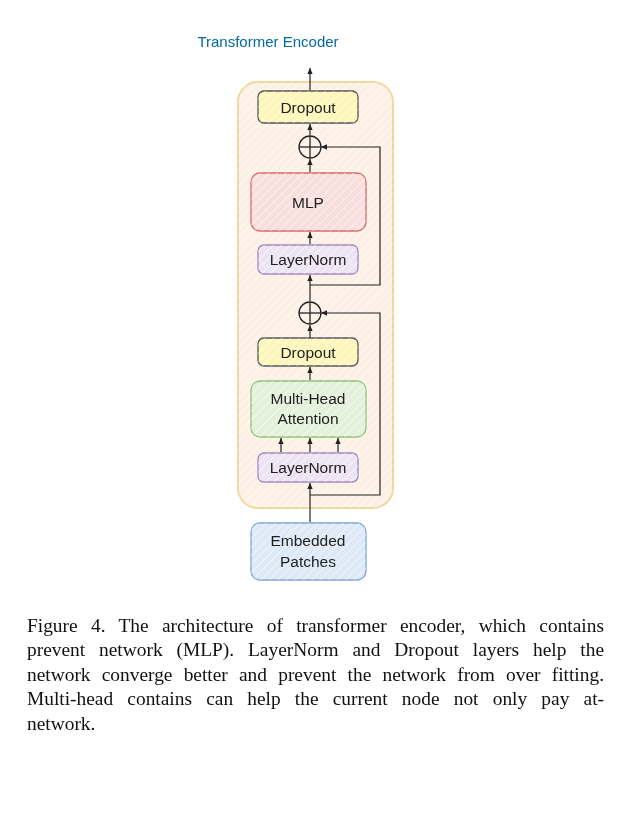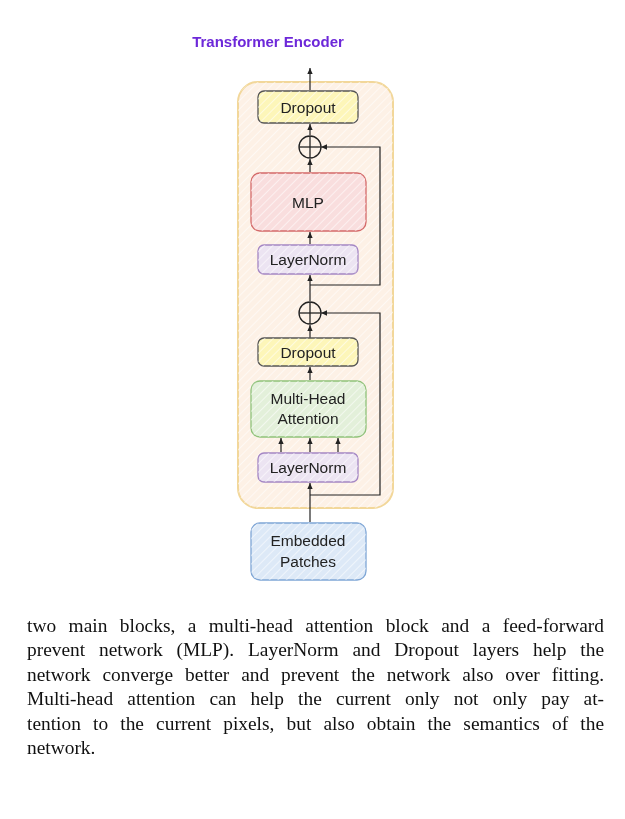--- a/index.html
+++ b/index.html
@@ -1,20 +1,20 @@
 <!DOCTYPE html>
 <html><head>
   <meta charset="utf-8">
   <style>
     html, body { margin: 0; padding: 0; background: #ffffff; }
     body { width: 625px; height: 819px; position: relative; overflow: hidden; }
     .figure { position: absolute; left: 0; top: 0; width: 625px; height: 600px; }
     .fig-title {
       position: absolute; left: 0; width: 536px; top: 33px; text-align: center;
-      font-family: "Liberation Sans", sans-serif; font-weight: bold; font-size: 15px; color: #6d28d9;
+      font-family: "Liberation Sans", sans-serif; font-weight: normal; font-size: 15px; color: #0369a1;
     }
     svg { position: absolute; left: 0; top: 0; }
     .lbl { font-family: "Liberation Sans", sans-serif; font-size: 15.5px; fill: #222; text-anchor: middle; }
     .caption {
       position: absolute; left: 27px; top: 614px; width: 577px;
       font-family: "Liberation Serif", serif; font-size: 19.4px; line-height: 24.4px;
       color: #111; text-align: justify;
     }
     .caption .line { display: block; text-align: justify; text-align-last: justify; white-space: nowrap; height: 24.4px; }
     .caption .line.last { text-align-last: left; }
@@ -111,19 +111,18 @@
     <g>
       <rect x="251" y="523" width="115" height="57" rx="9" fill="#dde9f7" stroke="#7fa6d6" stroke-width="1.3"></rect>
       <rect x="251" y="523" width="115" height="57" rx="9" fill="url(#hatch)"></rect>
       <text class="lbl" x="308" y="546">Embedded</text>
       <text class="lbl" x="308" y="567">Patches</text>
     </g>
   </svg>
 </div>
 
 <div class="caption">
-  <span class="line">two main blocks, a multi-head attention block and a feed-forward</span>
+  <span class="line">Figure 4. The architecture of transformer encoder, which contains</span>
   <span class="line">prevent network (MLP). LayerNorm and Dropout layers help the</span>
-  <span class="line">network converge better and prevent the network also over fitting.</span>
-  <span class="line">Multi-head attention can help the current only not only pay at-</span>
-  <span class="line">tention to the current pixels, but also obtain the semantics of the</span>
+  <span class="line">network converge better and prevent the network from over fitting.</span>
+  <span class="line">Multi-head contains can help the current node not only pay at-</span>
   <span class="line last">network.</span>
 </div>
 
 </body></html>

